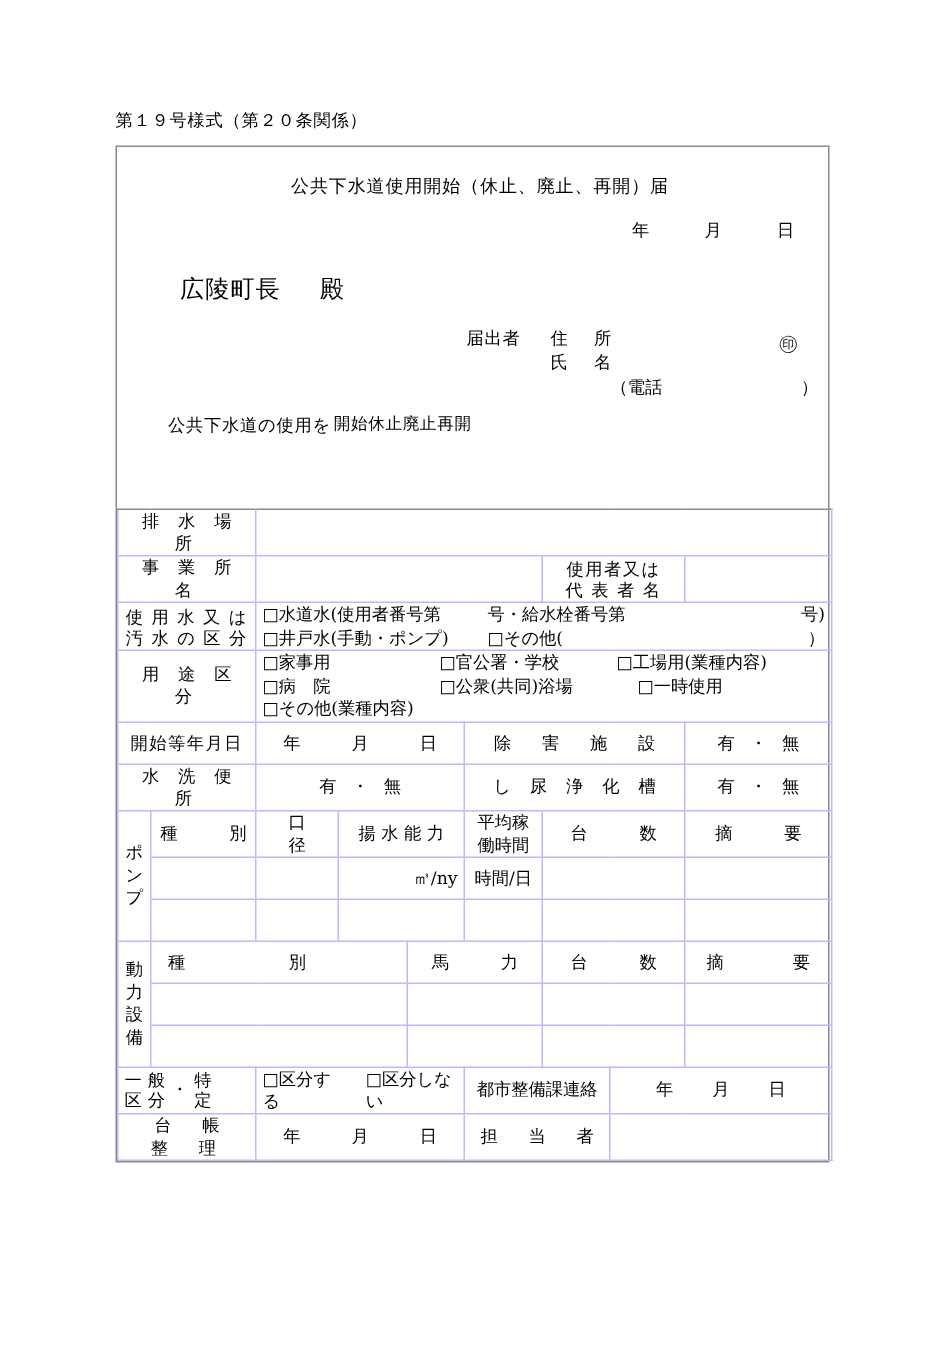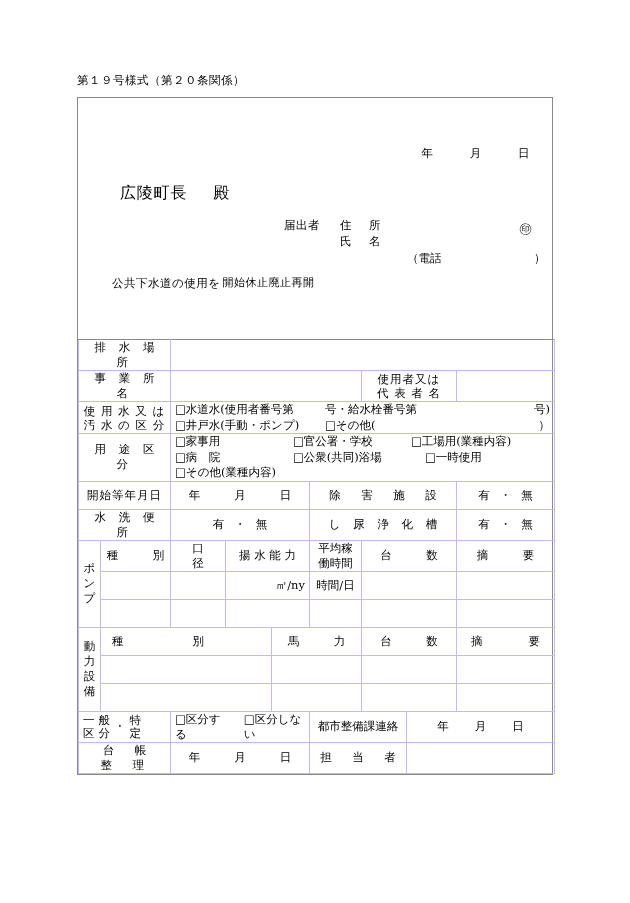--- a/index.html
+++ b/index.html
@@ -38,21 +38,21 @@
   .addr-to{
     position:absolute;left:42px;top:85px;
     font-size:16px;letter-spacing:0.8px;
   }
   .addr-to .dono{margin-left:26px;}
   .submitter{
     position:absolute;left:206px;top:119px;
     font-size:11.5px;letter-spacing:0.5px;
     display:flex;align-items:flex-start;
   }
-  .submitter .lbl{padding-top:1px;}
+  .submitter .lbl{padding-top:1px;margin-left:27px;}
   .submitter .fields{margin-left:20px;line-height:16px;}
   .submitter .fields div{letter-spacing:3px;}
   .seal{
     position:absolute;right:20px;top:122px;
     font-size:13px;
   }
   .tel{
     position:absolute;left:329px;top:153px;
     font-size:11.5px;
   }
@@ -134,20 +134,21 @@
   }
 </style>
 </head>
 <body>
 
 <div class="form-no">第１９号様式（第２０条関係）</div>
 
 <div class="sheet">
 
   <div class="head">
+    <div class="title">公共下水道使用開始（休止、廃止、再開）届</div>
 
     <div class="datetop">
       <span>年</span>
       <span class="sp-a"></span>
       <span>月</span>
       <span class="sp-a"></span>
       <span>日</span>
     </div>
 
     <div class="addr-to">

